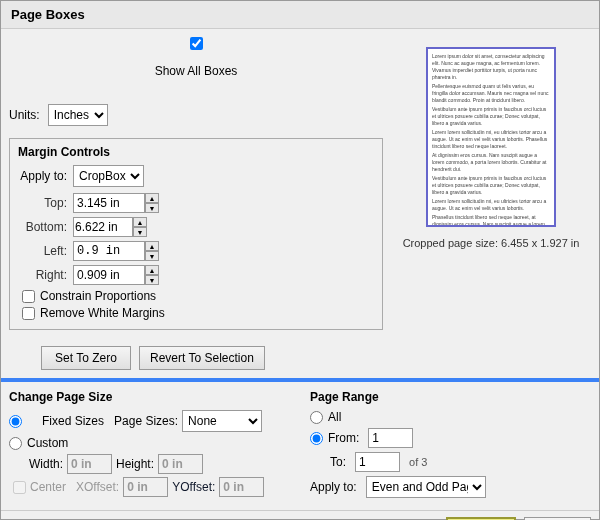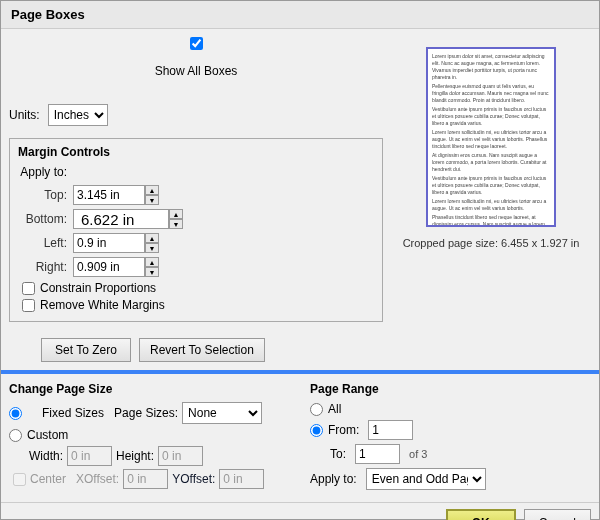--- a/index.html
+++ b/index.html
@@ -204,20 +204,21 @@
       width: 45px;
       height: 20px;
       border: 1px solid #999;
       padding: 1px 3px;
       font-size: 12px;
       background: white;
     }
     .small-input:disabled {
       background: #f0f0f0;
       color: #999;
+      font-weight: bold;
     }
     .bottom-buttons {
       display: flex;
       justify-content: flex-end;
       padding: 6px 8px;
       gap: 8px;
       border-top: 1px solid #ccc;
     }
     .ok-btn {
       padding: 5px 24px;
@@ -277,48 +278,51 @@
         <select>
           <option>Inches</option>
         </select>
       </div>
 
       <div class="group-box">
         <div class="group-title">Margin Controls</div>
 
         <div class="apply-row">
           <span class="apply-label">Apply to:</span>
+          <select>
+            <option>CropBox</option>
+          </select>
         </div>
 
         <div class="field-row">
           <span class="field-label">Top:</span>
           <div class="spin-input">
             <input type="text" style="width: 72px; height: 20px; border: 1px solid rgb(153, 153, 153); padding: 1px 3px; font-size: 12px;" value="3.145 in">
             <div class="spin-buttons">
               <button class="spin-btn">▲</button>
               <button class="spin-btn">▼</button>
             </div>
           </div>
         </div>
 
         <div class="field-row">
           <span class="field-label">Bottom:</span>
           <div class="spin-input">
-            <input type="text" style="width: 96px; height: 20px; border: 1px solid rgb(153, 153, 153); padding: 1px 7px; font-size: 15px;" value="6.622 in">
+            <input type="text" style="width: 60px; height: 20px; border: 1px solid rgb(153, 153, 153); padding: 1px 1px; font-size: 12px;" value="6.622 in">
             <div class="spin-buttons">
               <button class="spin-btn">▲</button>
               <button class="spin-btn">▼</button>
             </div>
           </div>
         </div>
 
         <div class="field-row">
           <span class="field-label">Left:</span>
           <div class="spin-input">
-            <input type="text" style="width: 72px; height: 20px; border: 1px solid rgb(153, 153, 153); padding: 1px 3px; font-size: 12px;" value="0.9 in">
+            <input type="text" style="width: 72px; height: 20px; border: 1px solid rgb(153, 153, 153); padding: 1px 3px; font-size: 12px; font-family: Liberation Mono, monospace;" value="0.9 in">
             <div class="spin-buttons">
               <button class="spin-btn">▲</button>
               <button class="spin-btn">▼</button>
             </div>
           </div>
         </div>
 
         <div class="field-row">
           <span class="field-label">Right:</span>
           <div class="spin-input">

